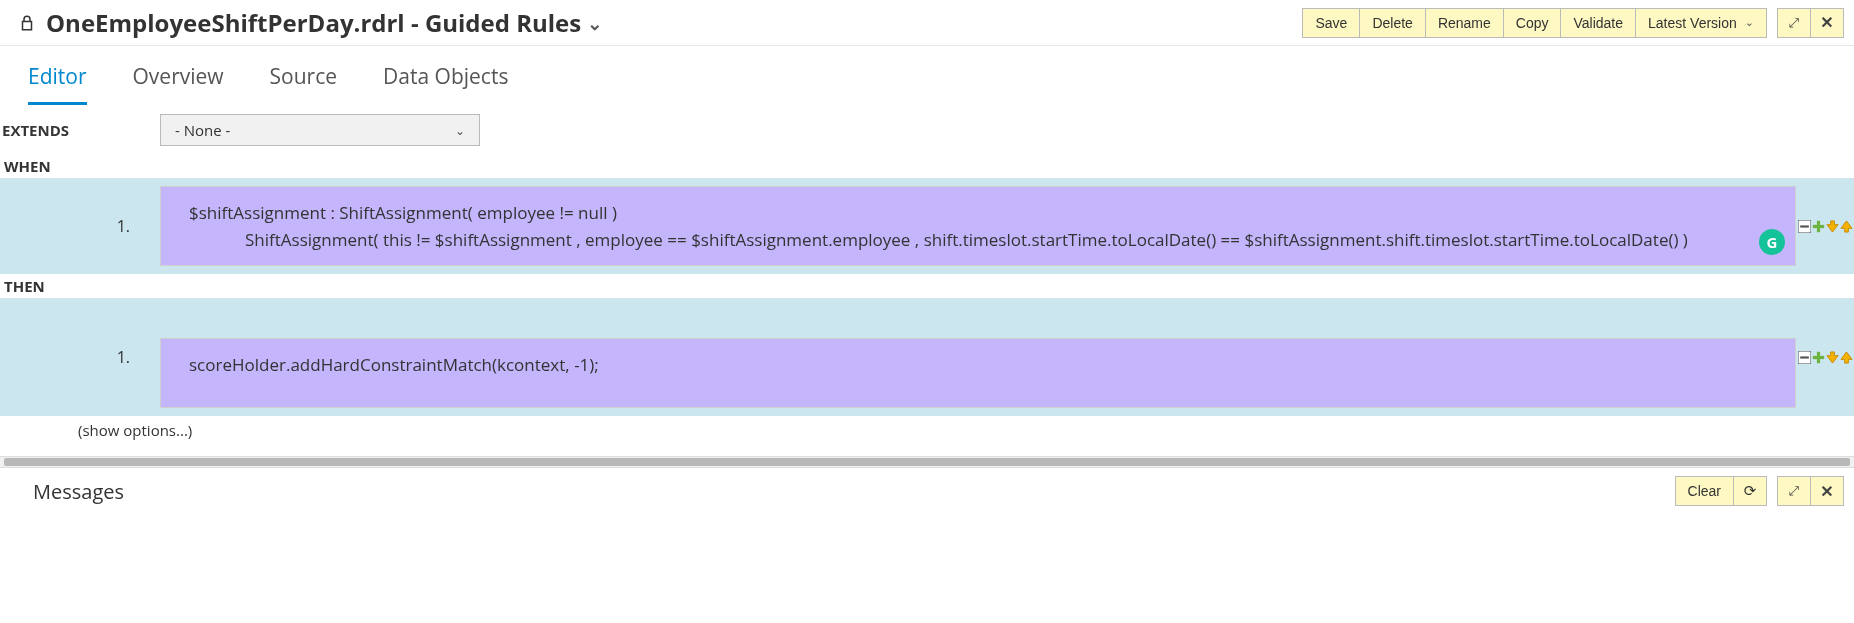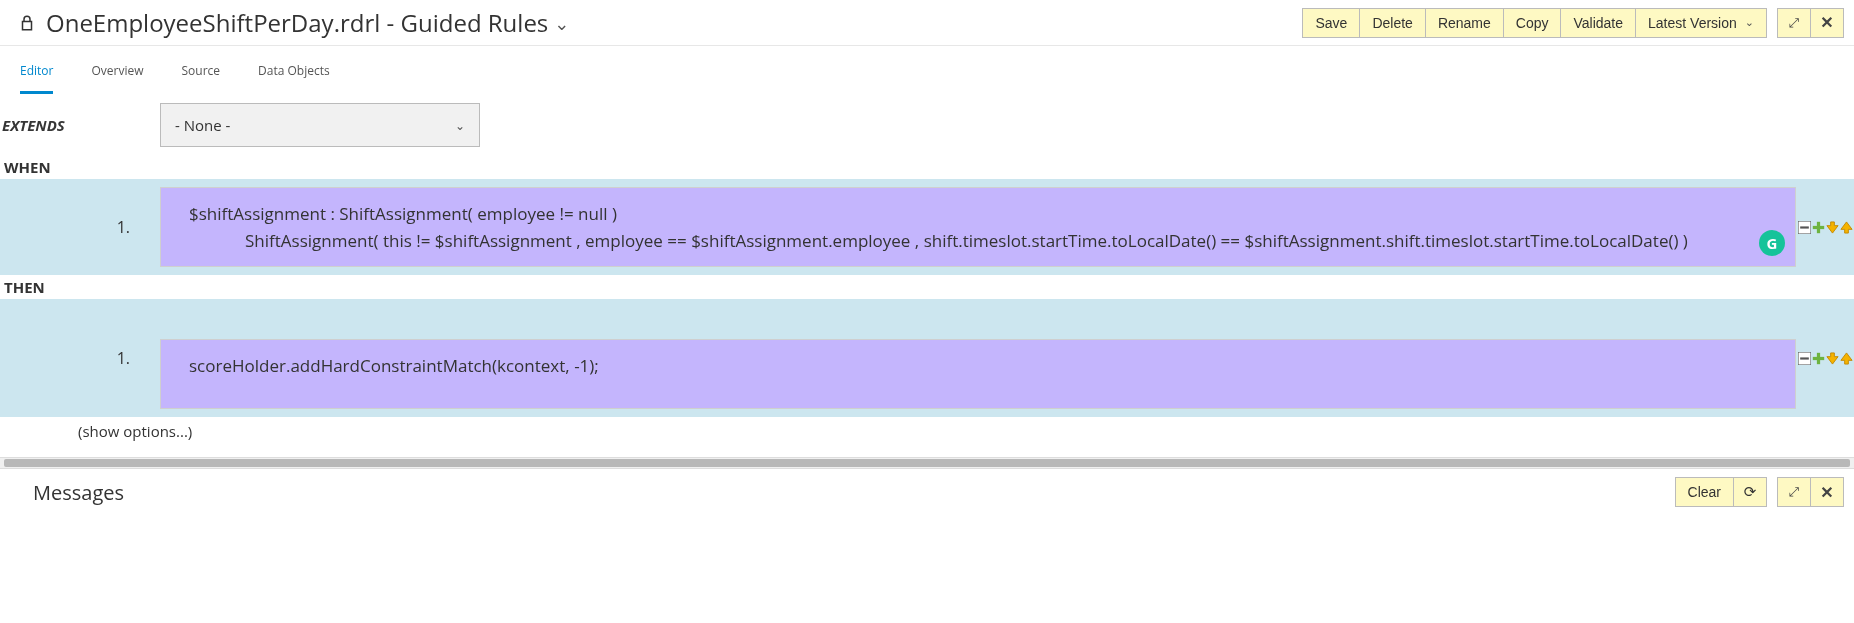--- a/index.html
+++ b/index.html
@@ -18,21 +18,21 @@
     border-bottom: 1px solid #e7e7e7;
   }
   .header-left {
     display: flex;
     align-items: center;
     gap: 10px;
   }
   .lock-icon svg { width: 18px; height: 22px; fill: #333; }
   .title {
     font-size: 24px;
-    font-weight: 400;
+    font-weight: 700;
     color: #333;
     display: flex;
     align-items: center;
     gap: 6px;
   }
   .title .chev { font-size: 18px; color: #555; }
   .toolbar {
     display: flex;
     align-items: center;
     gap: 0;
@@ -53,24 +53,25 @@
   .btn.icon-only { padding: 4px 8px; width: 34px; justify-content: center; }
   .btn .chev { font-size: 11px; color: #555; margin-left: 2px; }
   .btn-gap { width: 10px; }
   .tabs {
     display: flex;
     gap: 38px;
     padding: 10px 20px 0 20px;
     border-bottom: 1px solid transparent;
   }
   .tab {
-    font-size: 12px;
+    font-size: 21px;
     color: #555;
     padding: 6px 0 12px 0;
     cursor: pointer;
+    margin-left: 8px;
   }
   .tab.active {
     color: #0088ce;
     border-bottom: 3px solid #0088ce;
   }
   .rule-area {
     padding: 0 0 0 0;
   }
   .row-label {
     font-weight: 700;
@@ -80,26 +81,25 @@
   }
   .extends-row {
     padding: 8px 0 8px 0;
     display: flex;
     align-items: center;
   }
   .extends-label {
     width: 160px;
     font-weight: 700;
     padding-left: 2px;
-    font-style: italic;
   }
   .select {
     background: #f1f1f1;
     border: 1px solid #bbb;
-    height: 44px;
+    height: 32px;
     width: 320px;
     display: flex;
     align-items: center;
     justify-content: space-between;
     padding: 0 14px;
     cursor: pointer;
     font-size: 15px;
     color: #333;
   }
   .section-header {

